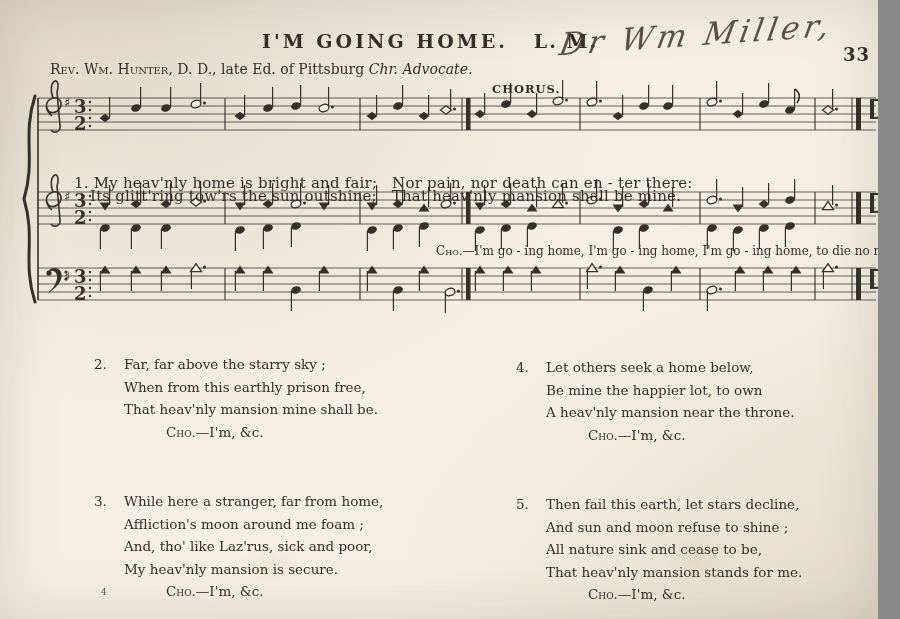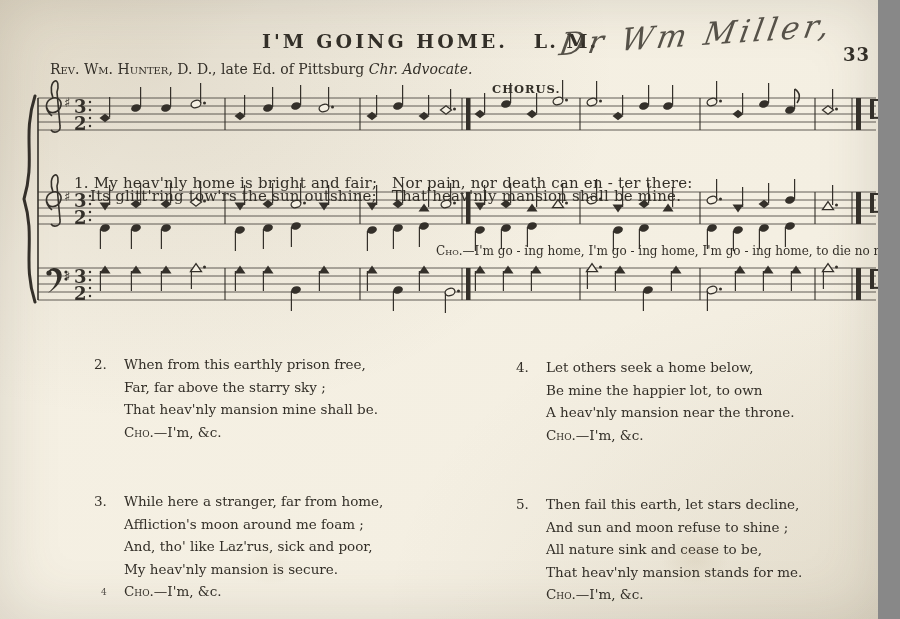--- a/index.html
+++ b/index.html
@@ -25,21 +25,21 @@
     white-space:nowrap; letter-spacing:4px;
   }
   .attr { font-size:14px; white-space:nowrap; }
   .sc { font-variant: small-caps; }
   .it { font-style: italic; }
   .chorus-label { font-weight:bold; font-size:11.5px; letter-spacing:1px; }
   .lyr { font-size:15px; white-space:nowrap; letter-spacing:.2px;margin-top:24px; }
   .chline { font-size:12px; white-space:nowrap; }
   .verse { font-size:13.5px; line-height:22.5px; }
   .verse .vnum { position:absolute; left:-30px; top:0; }
-  .verse .cho { }
+  .verse .cho { margin-left:42px; }
   .sig { font-size:9px; color:#55504a; }
   svg { position:absolute; left:0; top:0; pointer-events:none; }
   .stain { position:absolute; border-radius:50%; pointer-events:none; }
 </style>
 </head>
 <body>
 
 <div id="page">
 
   <div class="abs" style="left:262px; top:30px;">
@@ -361,22 +361,22 @@
   <div class="abs lyr" style="left:90px; top:163px;text-align:center;">
     <span>Its glitt'ring tow'rs the sun outshine;</span>&nbsp;&nbsp;&nbsp;<span>That heav'nly mansion shall be  mine.</span>
   </div>
 
   <div class="abs chline" style="left:436px; top:244px;">
     <span class="sc">Cho.</span><span>—I'm  go - ing home, I'm  go - ing home, I'm  go - ing home, to die no  more.</span>
   </div>
 
   <div class="abs verse" style="left:124px; top:353px;">
     <span class="vnum">2.</span>
+    <div>Far, far above the starry sky ;</div>
     <div>When from this earthly prison free,</div>
-    <div>Far, far above the starry sky ;</div>
     <div>That heav'nly mansion mine shall be.</div>
     <div class="cho"><span class="sc">Cho.</span><span>—I'm, &amp;c.</span></div>
   </div>
 
   <div class="abs verse" style="left:124px; top:490px;">
     <span class="vnum">3.</span>
     <div>While here a stranger, far from home,</div>
     <div>Affliction's moon around me foam ;</div>
     <div>And, tho' like  Laz'rus, sick and poor,</div>
     <div>My heav'nly mansion is secure.</div>

